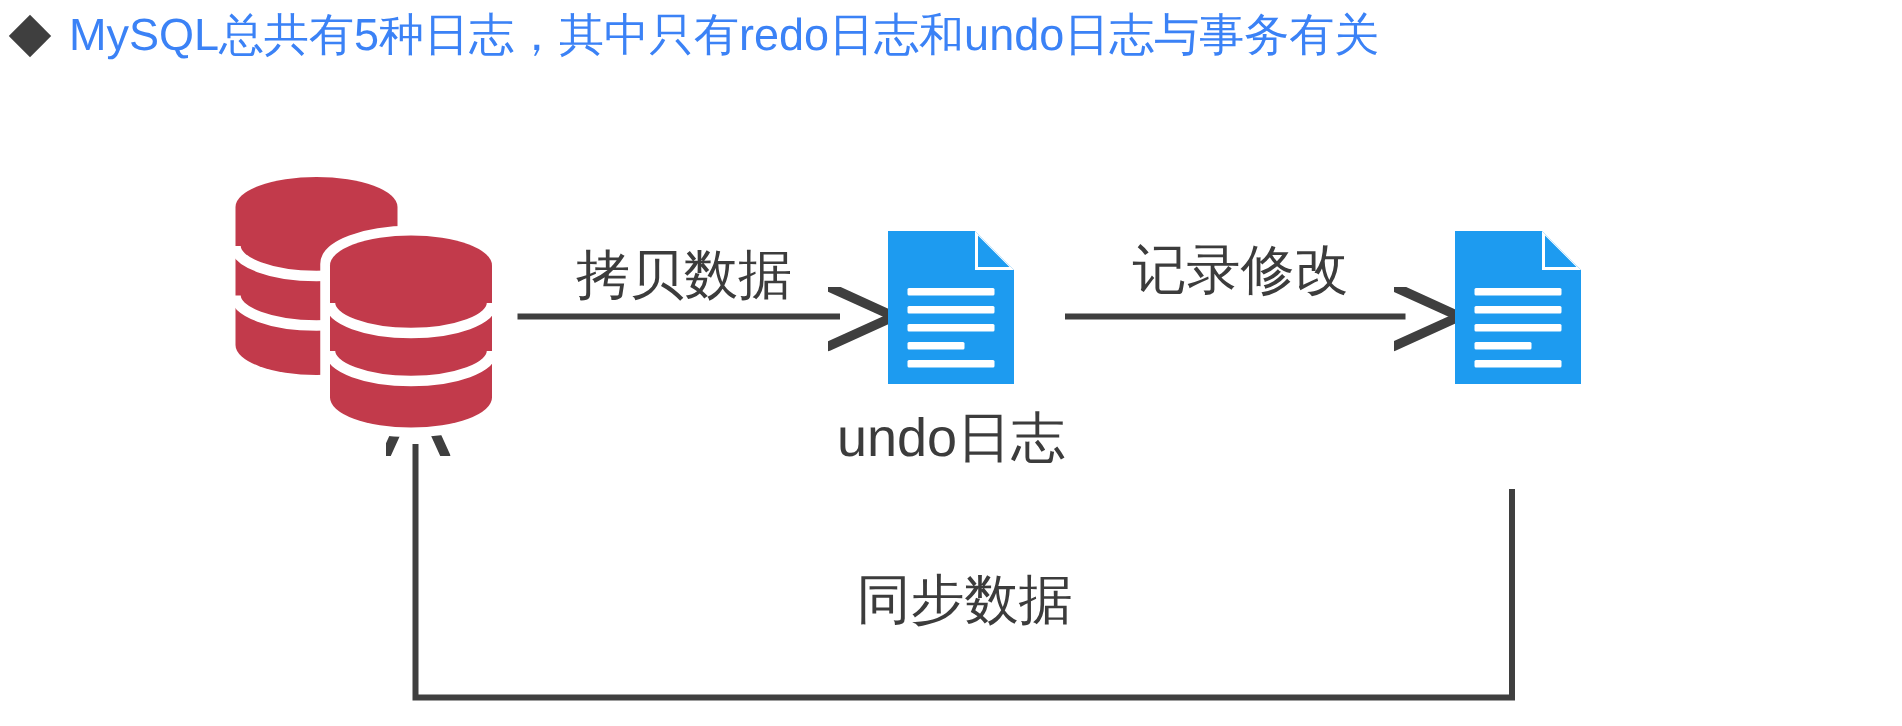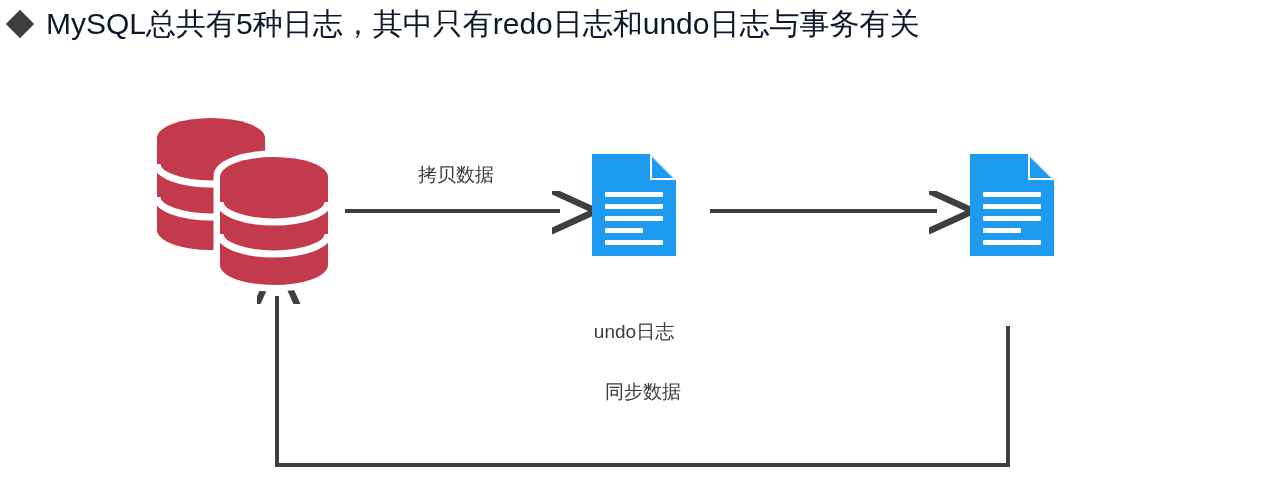--- a/index.html
+++ b/index.html
@@ -32,21 +32,21 @@
     width: 20px;
     height: 20px;
     background: #3f3f3f;
     transform: rotate(45deg);
     margin-right: 16px;
     flex: 0 0 auto;
   }
   .header-text {
     font-size: 30px;
     line-height: 1;
-    color: #0f172a;
+    color: #3b82f6;
     letter-spacing: 0px;
   }
 
   
   .diagram {
     position: absolute;
     left: 0;
     top: 0;
     width: 1268px;
     height: 484px;
@@ -76,33 +76,32 @@
   .doc-icon-redo {
     left: 966px;
     top: 150px;
     width: 92px;
     height: 110px;
   }
 
   
   .label {
     position: absolute;
-    font-size: 19px;
+    font-size: 36px;
     color: #3c3c3c;
     white-space: nowrap;
     line-height: 1;
   }
   .node-label {
     text-align: center;
   }
   .label-undo {
     left: 552px;
     top: 274px;
     width: 164px;
-    margin-top: 48px;
   }
   .label-redo {
     left: 930px;
     top: 274px;
     width: 164px;
   }
   .edge-label {
     text-align: center;
   }
   .label-copy {
@@ -197,19 +196,20 @@
         <rect x="17" y="54" width="58" height="5" rx="1"></rect>
         <rect x="17" y="66" width="58" height="5" rx="1"></rect>
         <rect x="17" y="78" width="38" height="5" rx="1"></rect>
         <rect x="17" y="90" width="58" height="5" rx="1"></rect>
       </g>
     </svg>
   </div>
 
   <div class="label edge-label label-copy">拷贝数据</div>
 
+  <div class="label edge-label label-record">记录修改</div>
 
   <div class="label node-label label-undo">undo日志</div>
 
 
   <div class="label edge-label label-sync">同步数据</div>
 
 </div>
 
 </body></html>

